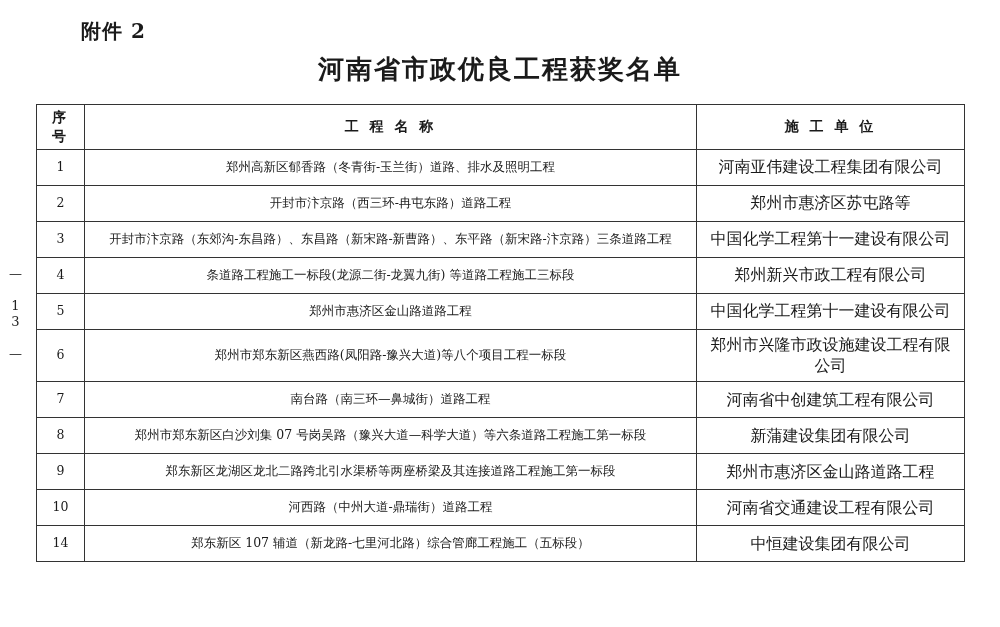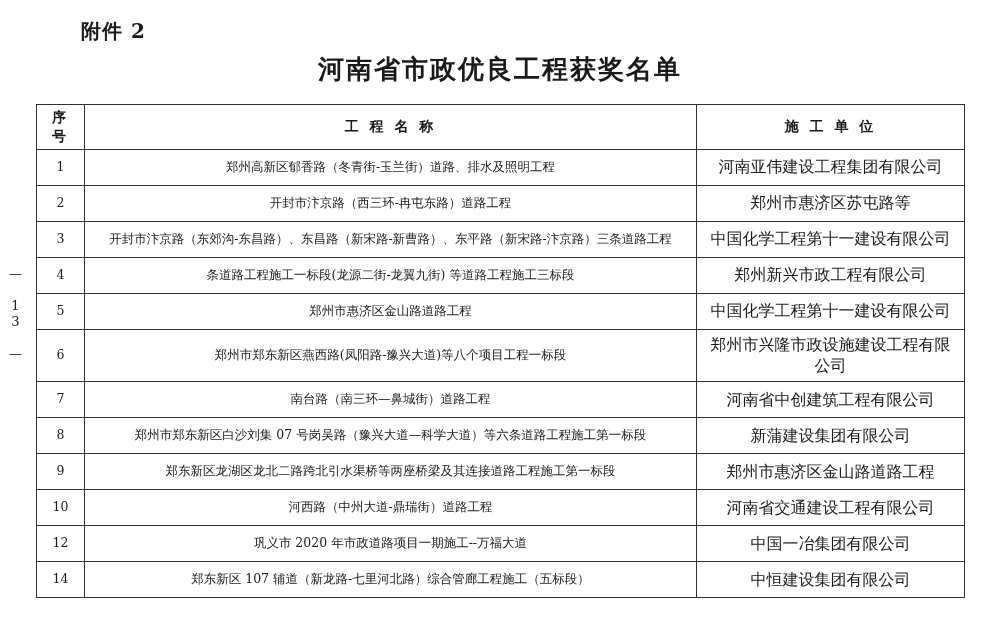--- a/index.html
+++ b/index.html
@@ -163,25 +163,20 @@
         <td class="cell-no">9</td>
         <td class="cell-name">郑东新区龙湖区龙北二路跨北引水渠桥等两座桥梁及其连接道路工程施工第一标段</td>
         <td class="cell-unit">郑州市惠济区金山路道路工程</td>
       </tr>
       <tr class="row-std">
         <td class="cell-no">10</td>
         <td class="cell-name">河西路（中州大道-鼎瑞街）道路工程</td>
         <td class="cell-unit">河南省交通建设工程有限公司</td>
       </tr>
       <tr class="row-std">
-        <td class="cell-no">12</td>
-        <td class="cell-name">巩义市 2020 年市政道路项目一期施工--万福大道</td>
-        <td class="cell-unit">中国一冶集团有限公司</td>
-      </tr>
-      <tr class="row-std">
         <td class="cell-no">14</td>
         <td class="cell-name">郑东新区 107 辅道（新龙路-七里河北路）综合管廊工程施工（五标段）</td>
         <td class="cell-unit">中恒建设集团有限公司</td>
       </tr>
 
     </tbody>
   </table>
 
 </div>
 

